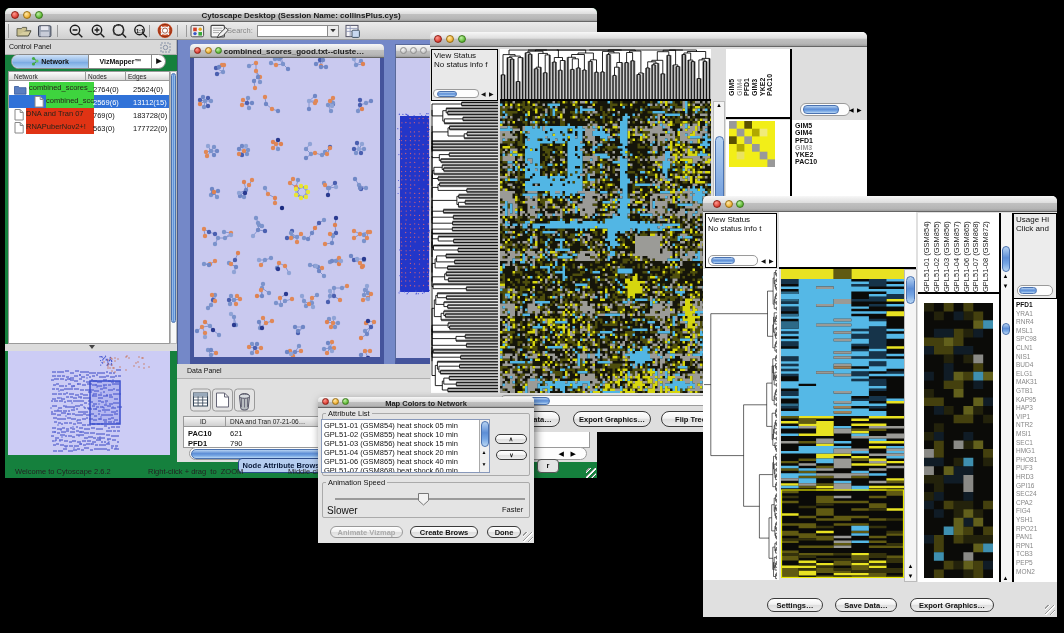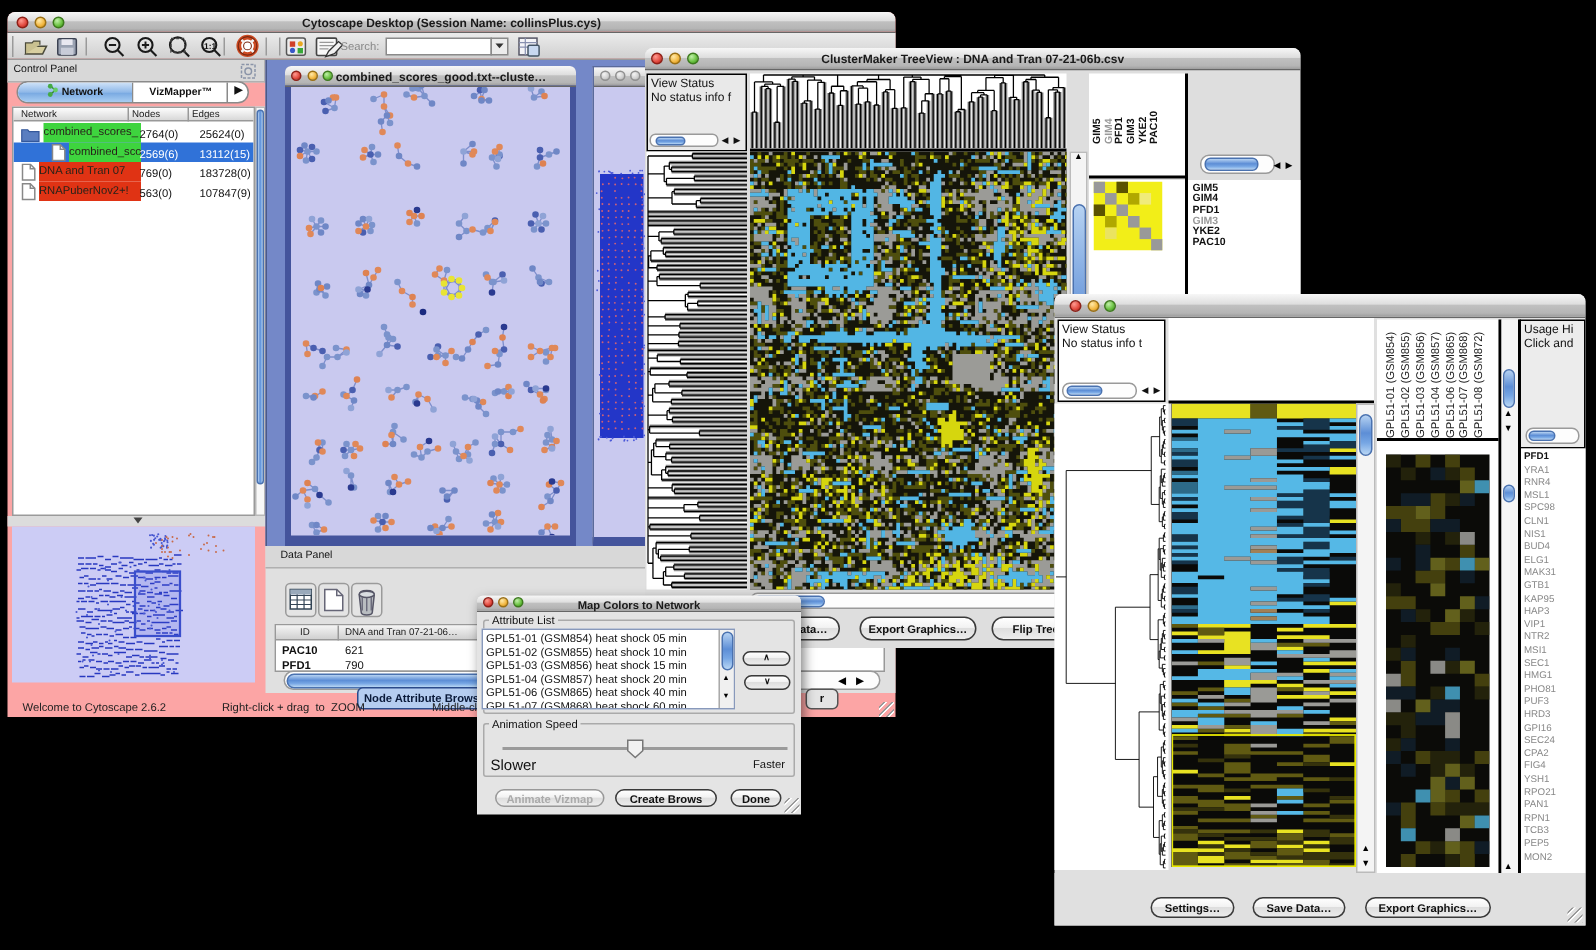--- a/index.html
+++ b/index.html
@@ -19,21 +19,21 @@
 .scrl{position:absolute;background:#fdfdfd;border:1px solid #9a9a9a;border-radius:7px}
 .sthumb{position:absolute;border-radius:6px;
  background:linear-gradient(#b6d2f2,#5d8ed6 45%,#76a6e4 70%,#b8d6f4);border:.5px solid #4a72b0}
 .vthumb{position:absolute;border-radius:6px;
  background:linear-gradient(90deg,#b6d2f2,#5d8ed6 45%,#76a6e4 70%,#b8d6f4);border:.5px solid #4a72b0}
 .lbl{position:absolute;white-space:nowrap}
 .grip{position:absolute;width:10px;height:10px;
  background:repeating-linear-gradient(135deg,rgba(0,0,0,0) 0 2px,#9a9a9a 2px 3px,#fdfdfd 3px 4px)}
 .bx{position:absolute;border:1.5px solid #000;font-size:8px;color:#111;line-height:8.5px}
 </style></head><body>
-<div class="abs" style="left:5px;top:8px;width:592px;height:470px;background:#fca5a5;border-radius:5px 5px 0 0">
+<div class="abs" style="left:5px;top:8px;width:592px;height:470px;background:#15803d;border-radius:5px 5px 0 0">
     <div class="tbar abs" style="left:0;top:0;width:100%;height:14px;border-radius:5px 5px 0 0">
       <i class="tl r" style="left:6px"></i>
       <i class="tl y" style="left:18px"></i>
       <i class="tl g" style="left:30px"></i>
       <div class="ttext" style="top:3px">Cytoscape Desktop (Session Name: collinsPlus.cys)</div>
     </div>
     <div class="abs" style="left:0;top:14px;width:100%;height:18px;background:linear-gradient(#ebebeb,#d0d0d0);border-bottom:1px solid #9a9a9a">
       <svg width="592" height="18" style="position:absolute;left:0;top:0">
 <g stroke="#9a9a9a">
           <path d="M3.5 2v14M52.5 3v12M144.5 3v12M172.5 3v12M181.5 3v12"></path>
@@ -130,21 +130,21 @@
         <span class="lbl" style="left:84px;top:3px">769(0)</span>
         <span class="lbl" style="left:124px;top:3px">183728(0)</span>
       </div>
       <div class="abs" style="left:0;top:49px;width:100%;height:13px;font-size:7.5px;color:#111">
         <svg width="10" height="12" style="position:absolute;left:5px;top:1px">
           <path d="M1 .5h5.2l3 3v7.5H1z" fill="#fff" stroke="#888"></path>
           <path d="M6.2 .5v3h3" fill="none" stroke="#888"></path>
         </svg>
         <span class="lbl" style="left:17px;top:0;background:#e03314;color:#28231a;height:13px;line-height:12px;width:68px;overflow:hidden">RNAPuberNov2+!</span>
         <span class="lbl" style="left:84px;top:3px">563(0)</span>
-        <span class="lbl" style="left:124px;top:3px">107847(9)</span>
+        <span class="lbl" style="left:124px;top:3px">177722(0)</span>
       </div>
     </div>
     <div class="abs" style="left:165px;top:63px;width:7px;height:273px;background:#f8f8f8;border:1px solid #b8b8b8">
       <div class="vthumb" style="left:0;top:1px;width:5px;height:250px"></div>
     </div>
     <div class="abs" style="left:0;top:336px;width:172px;height:7px;background:#dcdcdc">
       <i class="abs" style="left:84px;top:1px;width:0;height:0;border-left:3px solid transparent;border-right:3px solid transparent;border-top:4px solid #444"></i>
     </div>
     <div class="abs" style="left:3px;top:343px;width:162px;height:104px;background:#ccccf5;overflow:hidden"><svg width="162" height="104" viewBox="8 351 162 104">
         <path stroke="#2838c0" stroke-width=".9" fill="none" d="M52 372L56 372M57 372L61 372M61 372L64 372M65 371L69 371M70 373L74 373M75 371L79 371M80 372L85 372M85 372L89 372M89 373L93 373M93 373L96 373M97 373L101 373M101 373L105 373M106 372L108 372M109 373L112 373M113 373L115 373M116 370L121 370M52 376L56 376M57 376L61 376M62 376L65 376M66 377L69 377M70 378L74 378M74 376L78 376M79 375L81 375M81 377L85 377M86 375L89 375M89 377L91 377M92 376L95 376M96 375L98 375M99 377L102 377M102 377L106 377M106 376L109 376M110 377L115 377M115 376L117 376M118 376L121 376M51 380L54 380M54 379L59 379M60 379L64 379M65 380L67 380M67 379L70 379M70 380L74 380M74 381L78 381M79 379L82 379M83 381L85 381M86 382L90 382M91 380L93 380M93 381L97 381M97 382L102 382M103 380L107 380M108 381L111 381M111 382L114 382M115 382L119 382M53 385L56 385M56 384L59 384M59 386L64 386M65 386L67 386M68 384L71 384M71 386L75 386M77 384L81 384M82 385L86 385M87 384L92 384M92 385L97 385M97 386L102 386M103 385L107 385M108 385L111 385M112 384L116 384M116 384L119 384M52 389L55 389M56 389L59 389M60 390L64 390M64 389L68 389M68 389L73 389M74 389L79 389M80 390L84 390M85 390L87 390M87 390L91 390M91 390L94 390M94 391L99 391M100 389L103 389M103 388L107 388M108 390L113 390M113 389L115 389M116 390L119 390M52 394L57 394M58 394L62 394M63 394L66 394M66 393L68 393M69 394L74 394M75 395L79 395M80 394L83 394M83 395L88 395M88 392L92 392M93 394L97 394M98 395L102 395M103 392L105 392M106 395L108 395M109 395L112 395M113 394L117 394M117 394L121 394M52 399L56 399M57 398L60 398M61 399L65 399M66 397L69 397M70 397L73 397M73 398L77 398M78 397L82 397M83 398L87 398M87 398L91 398M92 396L97 396M98 398L103 398M103 396L108 396M109 397L113 397M114 399L118 399M51 401L53 401M54 401L58 401M59 401L63 401M64 402L66 402M67 401L72 401M73 401L76 401M76 401L80 401M80 401L84 401M84 403L87 403M88 401L90 401M90 402L93 402M93 404L97 404M98 401L101 401M101 402L104 402M105 401L108 401M109 404L113 404M113 403L116 403M116 403L119 403M52 406L57 406M58 408L62 408M63 406L65 406M65 407L68 407M68 407L71 407M71 407L75 407M75 406L80 406M80 405L83 405M84 408L86 408M87 408L91 408M92 406L95 406M96 407L99 407M100 407L103 407M104 405L107 405M107 406L111 406M111 408L116 408M117 407L122 407M51 412L53 412M54 411L58 411M58 411L62 411M63 411L67 411M68 411L70 411M71 410L75 410M76 409L78 409M78 412L83 412M83 412L88 412M88 409L92 409M93 409L97 409M98 411L101 411M102 410L107 410M107 410L110 410M111 412L116 412M116 411L118 411M51 414L56 414M57 415L61 415M61 413L66 413M67 414L71 414M72 414L75 414M75 415L78 415M78 415L83 415M83 414L86 414M86 415L91 415M91 414L94 414M94 416L97 416M98 414L100 414M101 415L105 415M105 415L109 415M109 415L113 415M114 414L118 414M53 418L57 418M57 419L62 419M62 419L66 419M67 418L71 418M71 419L76 419M77 420L81 420M82 419L86 419M86 418L88 418M89 419L93 419M93 420L97 420M98 419L102 419M103 420L107 420M108 419L111 419M111 418L114 418M114 420L118 420M54 422L57 422M58 423L61 423M61 424L63 424M64 423L68 423M69 423L72 423M73 424L76 424M77 423L82 423M82 425L86 425M87 425L91 425M92 424L95 424M97 424L100 424M101 424L103 424M104 422L107 422M108 422L112 422M113 422L115 422M116 423L119 423M52 428L56 428M57 429L62 429M62 428L65 428M66 429L69 429M70 428L72 428M72 429L75 429M76 427L78 427M79 428L83 428M84 429L87 429M87 429L90 429M91 428L95 428M96 429L99 429M99 429L103 429M104 426L107 426M108 428L110 428M111 427L115 427M116 427L120 427M52 432L56 432M57 433L60 433M61 432L63 432M63 432L66 432M66 431L69 431M70 432L75 432M76 431L79 431M79 432L84 432M84 433L89 433M90 433L95 433M96 434L100 434M100 434L105 434M106 431L110 431M110 431L112 431M113 431L116 431M117 431L120 431M51 436L54 436M55 438L59 438M60 435L65 435M65 436L67 436M68 436L72 436M72 437L75 437M76 435L81 435M81 435L84 435M84 438L88 438M88 437L93 437M93 438L96 438M97 438L100 438M100 438L105 438M106 435L110 435M111 436L115 436M115 436L119 436M52 441L54 441M55 440L57 440M59 440L63 440M64 441L68 441M69 442L72 442M72 441L76 441M77 442L81 442M82 441L86 441M87 441L91 441M92 442L96 442M96 440L101 440M101 442L103 442M104 442L106 442M107 439L111 439M112 440L116 440M117 442L119 442M53 445L56 445M56 444L59 444M60 445L64 445M64 446L68 446M69 446L73 446M74 446L79 446M79 444L82 444M83 445L86 445M86 444L90 444M91 444L94 444M95 445L98 445M99 445L101 445M101 445L106 445M106 444L110 444M111 446L114 446M115 446L118 446M53 451L57 451M58 451L63 451M63 449L67 449M68 451L73 451M73 450L77 450M77 449L80 449M81 450L84 450M84 448L89 448M90 450L93 450M94 449L97 449M97 449L102 449M102 449L107 449M107 450L110 450M111 448L113 448M114 449L119 449"></path>
@@ -227,21 +227,20 @@
       <span class="lbl" style="left:143px;top:5px">Right-click + drag&nbsp; to&nbsp; ZOOM</span>
       <span class="lbl" style="left:283px;top:5px">Middle-click + drag&nbsp; to&nbsp; PAN</span>
     </div>
     <div class="grip" style="left:581px;top:460px"></div>
   </div>
 <div class="abs" style="left:430px;top:32px;width:437px;height:400px;background:#dedede;border-radius:5px 5px 0 0">
     <div class="tbar abs" style="left:0;top:0;width:100%;height:14.5px;border-radius:5px 5px 0 0">
       <i class="tl r" style="left:4px"></i>
       <i class="tl y" style="left:16px"></i>
       <i class="tl g" style="left:28px"></i>
-      <div class="ttext" style="top:3px">ClusterMaker TreeView : DNA and Tran 07-21-06b.csv</div>
     </div>
     <div class="bx" style="left:1px;top:17px;width:67px;height:52px;background:#e9e9e9;overflow:hidden">
       <span class="lbl" style="left:2px;top:2px">View Status</span>
       <span class="lbl" style="left:2px;top:10.5px">No status info f</span>
       <div class="scrl" style="left:1px;top:39px;width:46px;height:9px;border-radius:4px">
         <div class="sthumb" style="left:3px;top:0.5px;width:20px;height:6px;border-radius:3px"></div>
       </div>
       <span class="lbl" style="left:49px;top:40px;font-size:6px">◀</span>
       <span class="lbl" style="left:57px;top:40px;font-size:6px">▶</span>
     </div>

